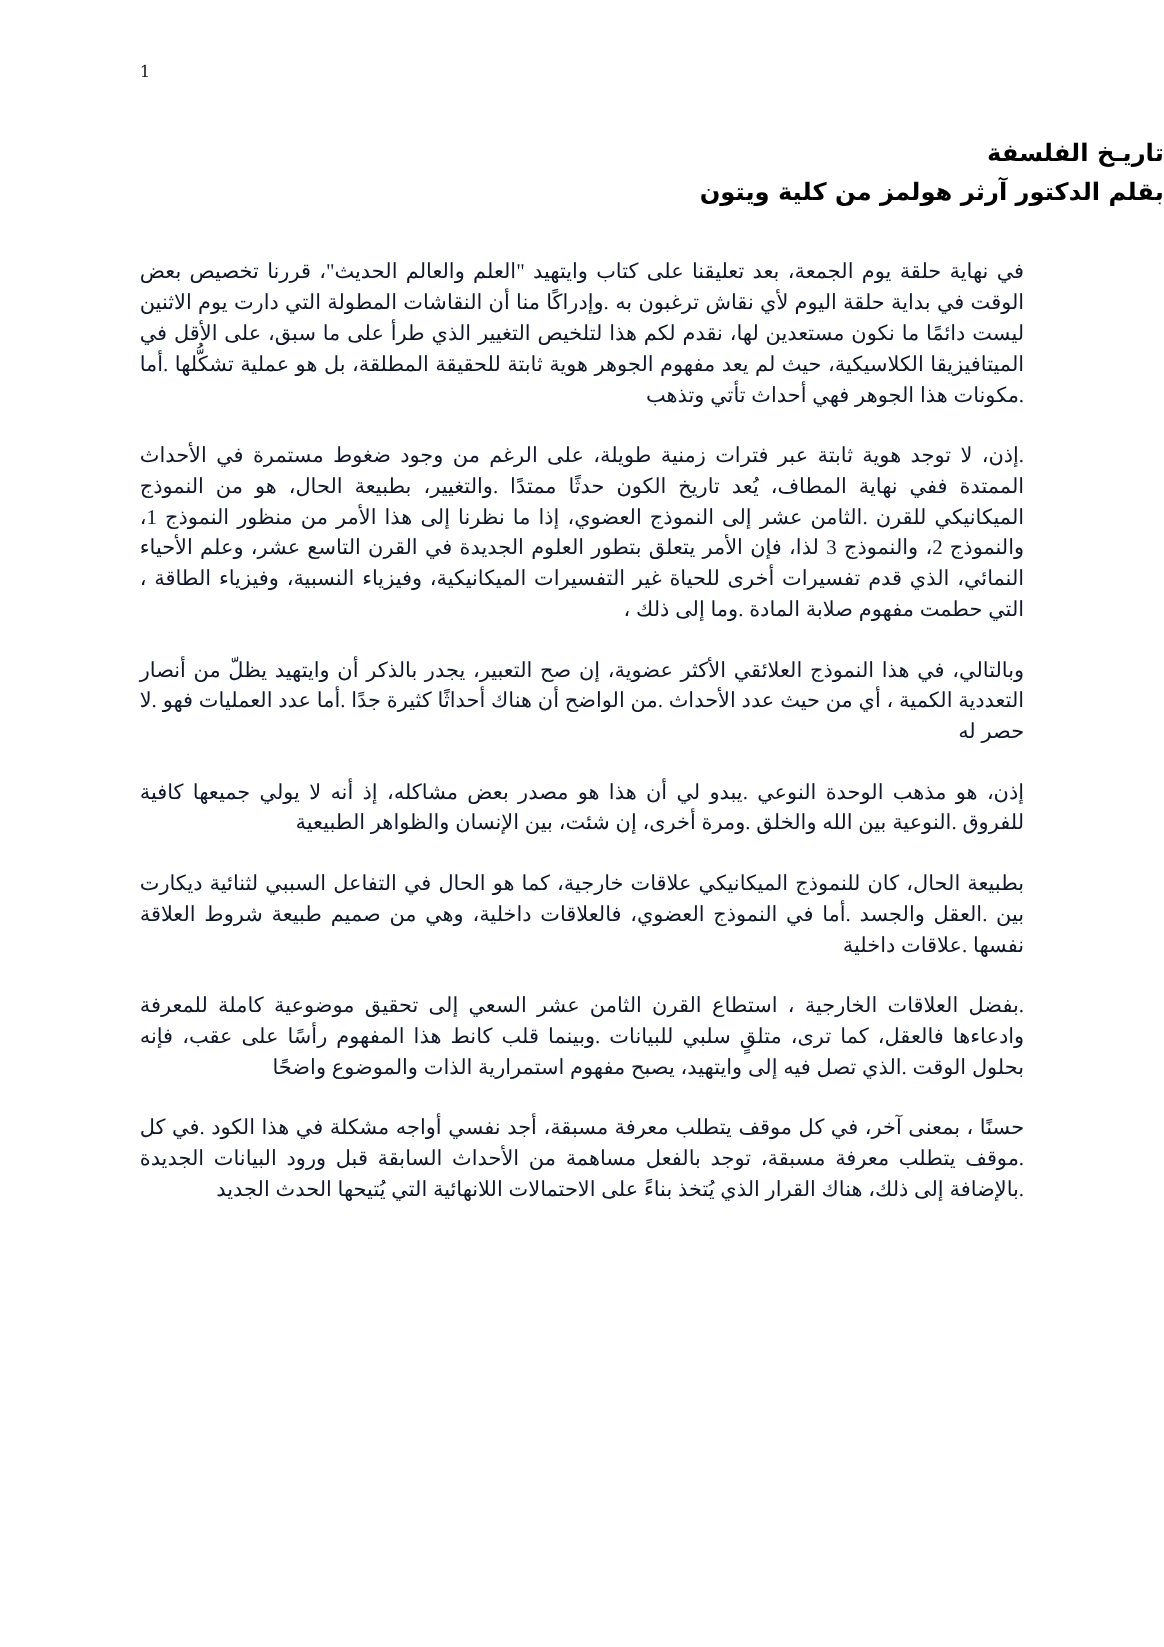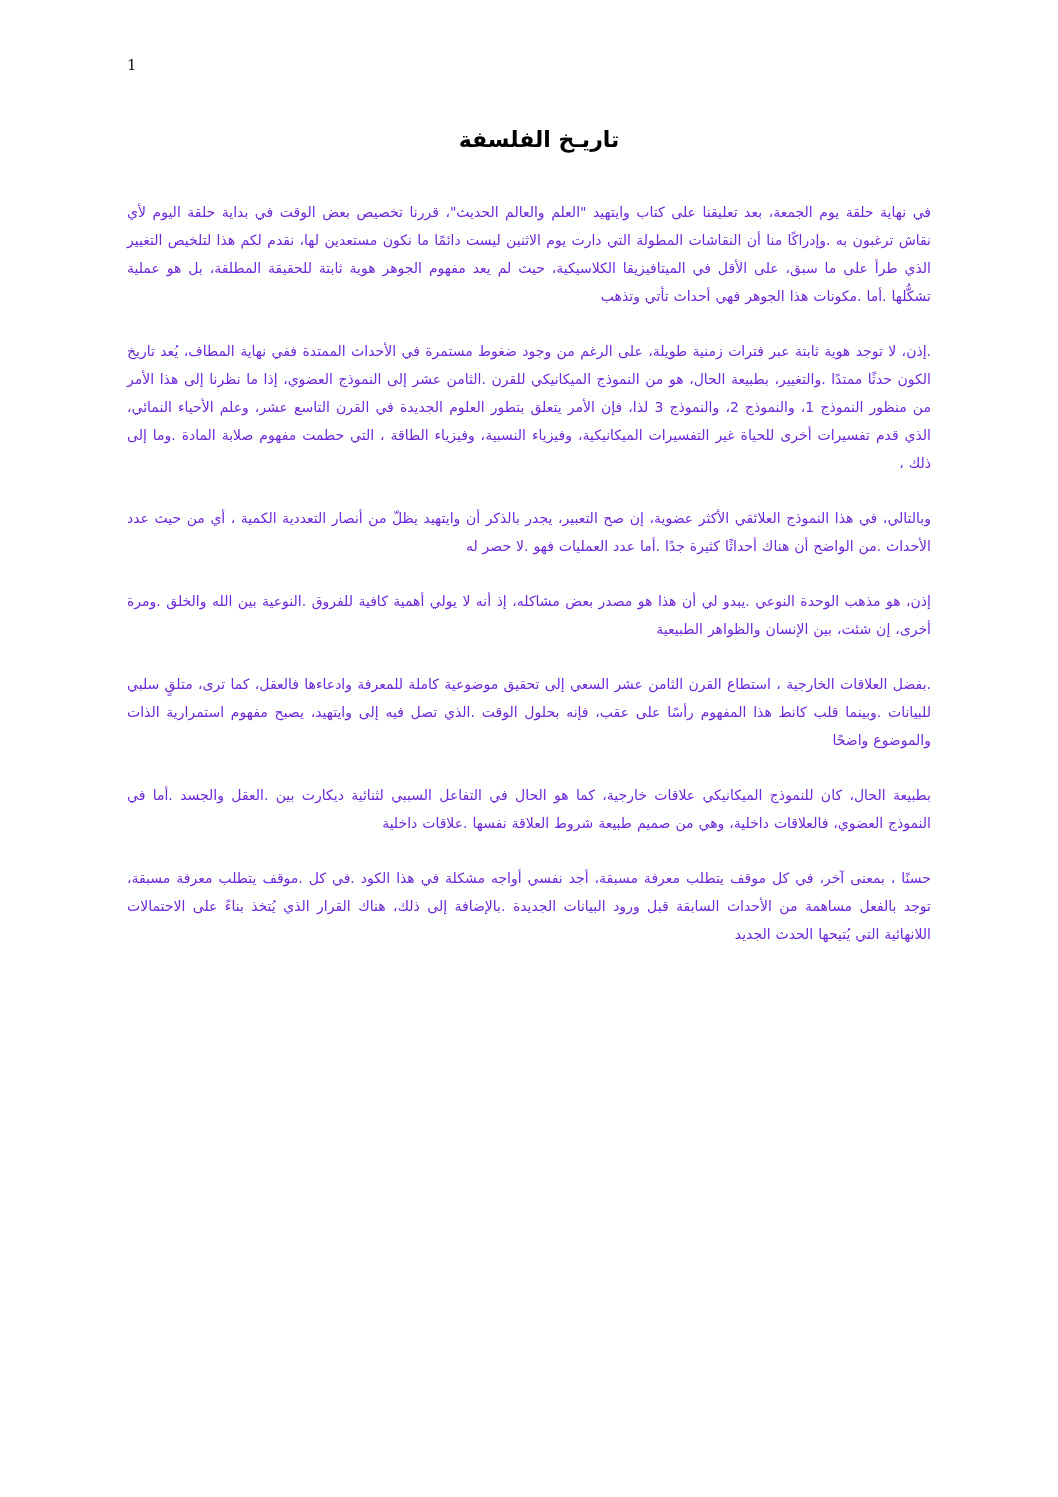--- a/index.html
+++ b/index.html
@@ -21,61 +21,62 @@
   .page-number {
     position: absolute;
     top: 56px;
     left: 127px;
     font-family: "DejaVu Serif", serif;
     font-size: 15px;
     color: #151515;
   }
   .title-block {
     padding-top: 122px;
-    text-align: center;
     direction: rtl;
     padding-left: 20px;
   }
   .title-line {
     font-size: 22px;
     line-height: 36px;
     font-weight: bold;
     margin: 0;
     color: #000000;
   }
   .content {
     direction: rtl;
     width: 804px;
     margin: 40px auto 0 auto;
   }
   .para {
     direction: rtl;
     unicode-bidi: embed;
     text-align: justify;
-    font-size: 14px;
+    font-size: 19px;
     line-height: 28px;
     margin: 0 0 27px 0;
-    color: #6d28d9;
+    color: #0f172a;
     word-spacing: 0.5px;
+    font-family: Liberation Serif, serif;
   }
 </style>
 </head>
 <body>
 
 <div class="page">
 
   <div class="page-number">1</div>
 
   <header class="title-block">
     <div class="title-line">تاريـخ الفلسفة</div>
+    <div class="title-line">بقلم الدكتور آرثر هولمز من كلية ويتون</div>
   </header>
 
   <main class="content">
     <p class="para">في نهاية حلقة يوم الجمعة، بعد تعليقنا على كتاب وايتهيد "العلم والعالم الحديث"، قررنا تخصيص بعض الوقت في بداية حلقة اليوم لأي نقاش ترغبون به .وإدراكًا منا أن النقاشات المطولة التي دارت يوم الاثنين ليست دائمًا ما نكون مستعدين لها، نقدم لكم هذا لتلخيص التغيير الذي طرأ على ما سبق، على الأقل في الميتافيزيقا الكلاسيكية، حيث لم يعد مفهوم الجوهر هوية ثابتة للحقيقة المطلقة، بل هو عملية تشكُّلها .أما .مكونات هذا الجوهر فهي أحداث تأتي وتذهب</p>
     <p class="para">.إذن، لا توجد هوية ثابتة عبر فترات زمنية طويلة، على الرغم من وجود ضغوط مستمرة في الأحداث الممتدة ففي نهاية المطاف، يُعد تاريخ الكون حدثًا ممتدًا .والتغيير، بطبيعة الحال، هو من النموذج الميكانيكي للقرن .الثامن عشر إلى النموذج العضوي، إذا ما نظرنا إلى هذا الأمر من منظور النموذج 1، والنموذج 2، والنموذج 3 لذا، فإن الأمر يتعلق بتطور العلوم الجديدة في القرن التاسع عشر، وعلم الأحياء النمائي، الذي قدم تفسيرات أخرى للحياة غير التفسيرات الميكانيكية، وفيزياء النسبية، وفيزياء الطاقة ، التي حطمت مفهوم صلابة المادة .وما إلى ذلك ،</p>
     <p class="para">وبالتالي، في هذا النموذج العلائقي الأكثر عضوية، إن صح التعبير، يجدر بالذكر أن وايتهيد يظلّ من أنصار التعددية الكمية ، أي من حيث عدد الأحداث .من الواضح أن هناك أحداثًا كثيرة جدًا .أما عدد العمليات فهو .لا حصر له</p>
-    <p class="para">إذن، هو مذهب الوحدة النوعي .يبدو لي أن هذا هو مصدر بعض مشاكله، إذ أنه لا يولي أهمية كافية للفروق .النوعية بين الله والخلق .ومرة أخرى، إن شئت، بين الإنسان والظواهر الطبيعية</p>
+    <p class="para">إذن، هو مذهب الوحدة النوعي .يبدو لي أن هذا هو مصدر بعض مشاكله، إذ أنه لا يولي جميعها كافية للفروق .النوعية بين الله والخلق .ومرة أخرى، إن شئت، بين الإنسان والظواهر الطبيعية</p>
+    <p class="para">بطبيعة الحال، كان للنموذج الميكانيكي علاقات خارجية، كما هو الحال في التفاعل السببي لثنائية ديكارت بين .العقل والجسد .أما في النموذج العضوي، فالعلاقات داخلية، وهي من صميم طبيعة شروط العلاقة نفسها .علاقات داخلية</p>
     <p class="para">.بفضل العلاقات الخارجية ، استطاع القرن الثامن عشر السعي إلى تحقيق موضوعية كاملة للمعرفة وادعاءها فالعقل، كما ترى، متلقٍ سلبي للبيانات .وبينما قلب كانط هذا المفهوم رأسًا على عقب، فإنه بحلول الوقت .الذي تصل فيه إلى وايتهيد، يصبح مفهوم استمرارية الذات والموضوع واضحًا</p>
-    <p class="para">بطبيعة الحال، كان للنموذج الميكانيكي علاقات خارجية، كما هو الحال في التفاعل السببي لثنائية ديكارت بين .العقل والجسد .أما في النموذج العضوي، فالعلاقات داخلية، وهي من صميم طبيعة شروط العلاقة نفسها .علاقات داخلية</p>
     <p class="para">حسنًا ، بمعنى آخر، في كل موقف يتطلب معرفة مسبقة، أجد نفسي أواجه مشكلة في هذا الكود .في كل .موقف يتطلب معرفة مسبقة، توجد بالفعل مساهمة من الأحداث السابقة قبل ورود البيانات الجديدة .بالإضافة إلى ذلك، هناك القرار الذي يُتخذ بناءً على الاحتمالات اللانهائية التي يُتيحها الحدث الجديد</p>
   </main>
 
 </div>
 
 </body></html>

